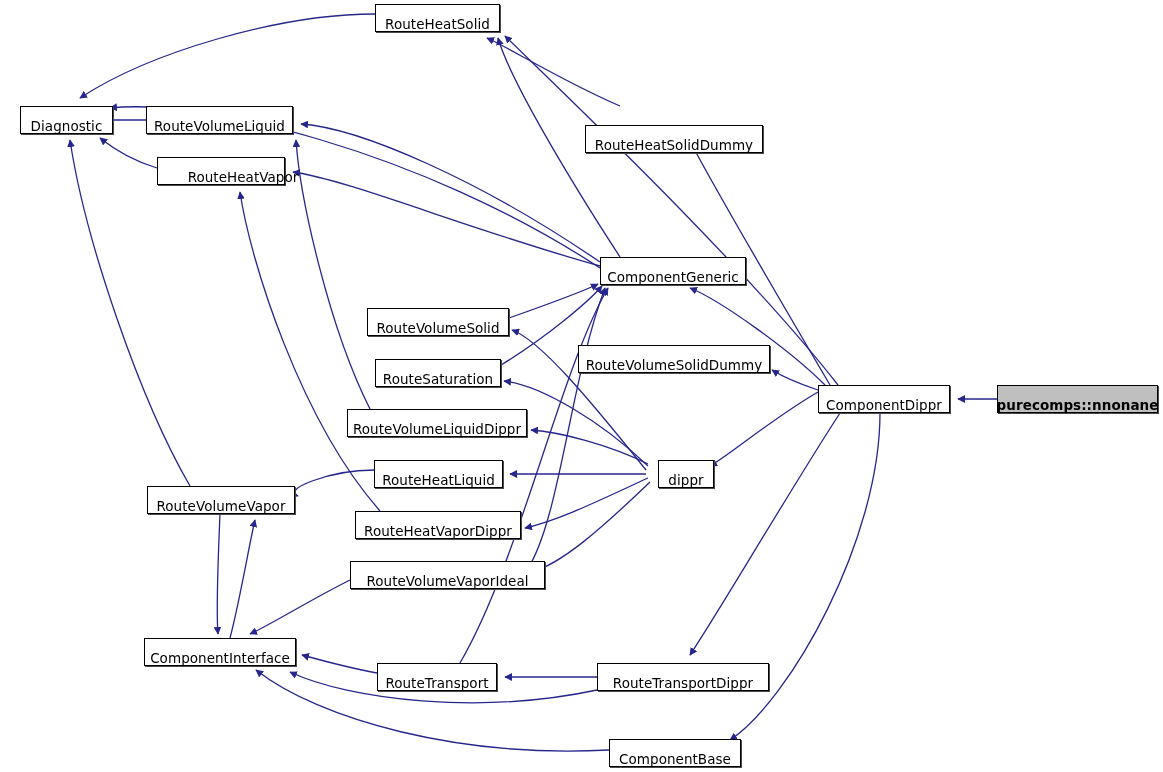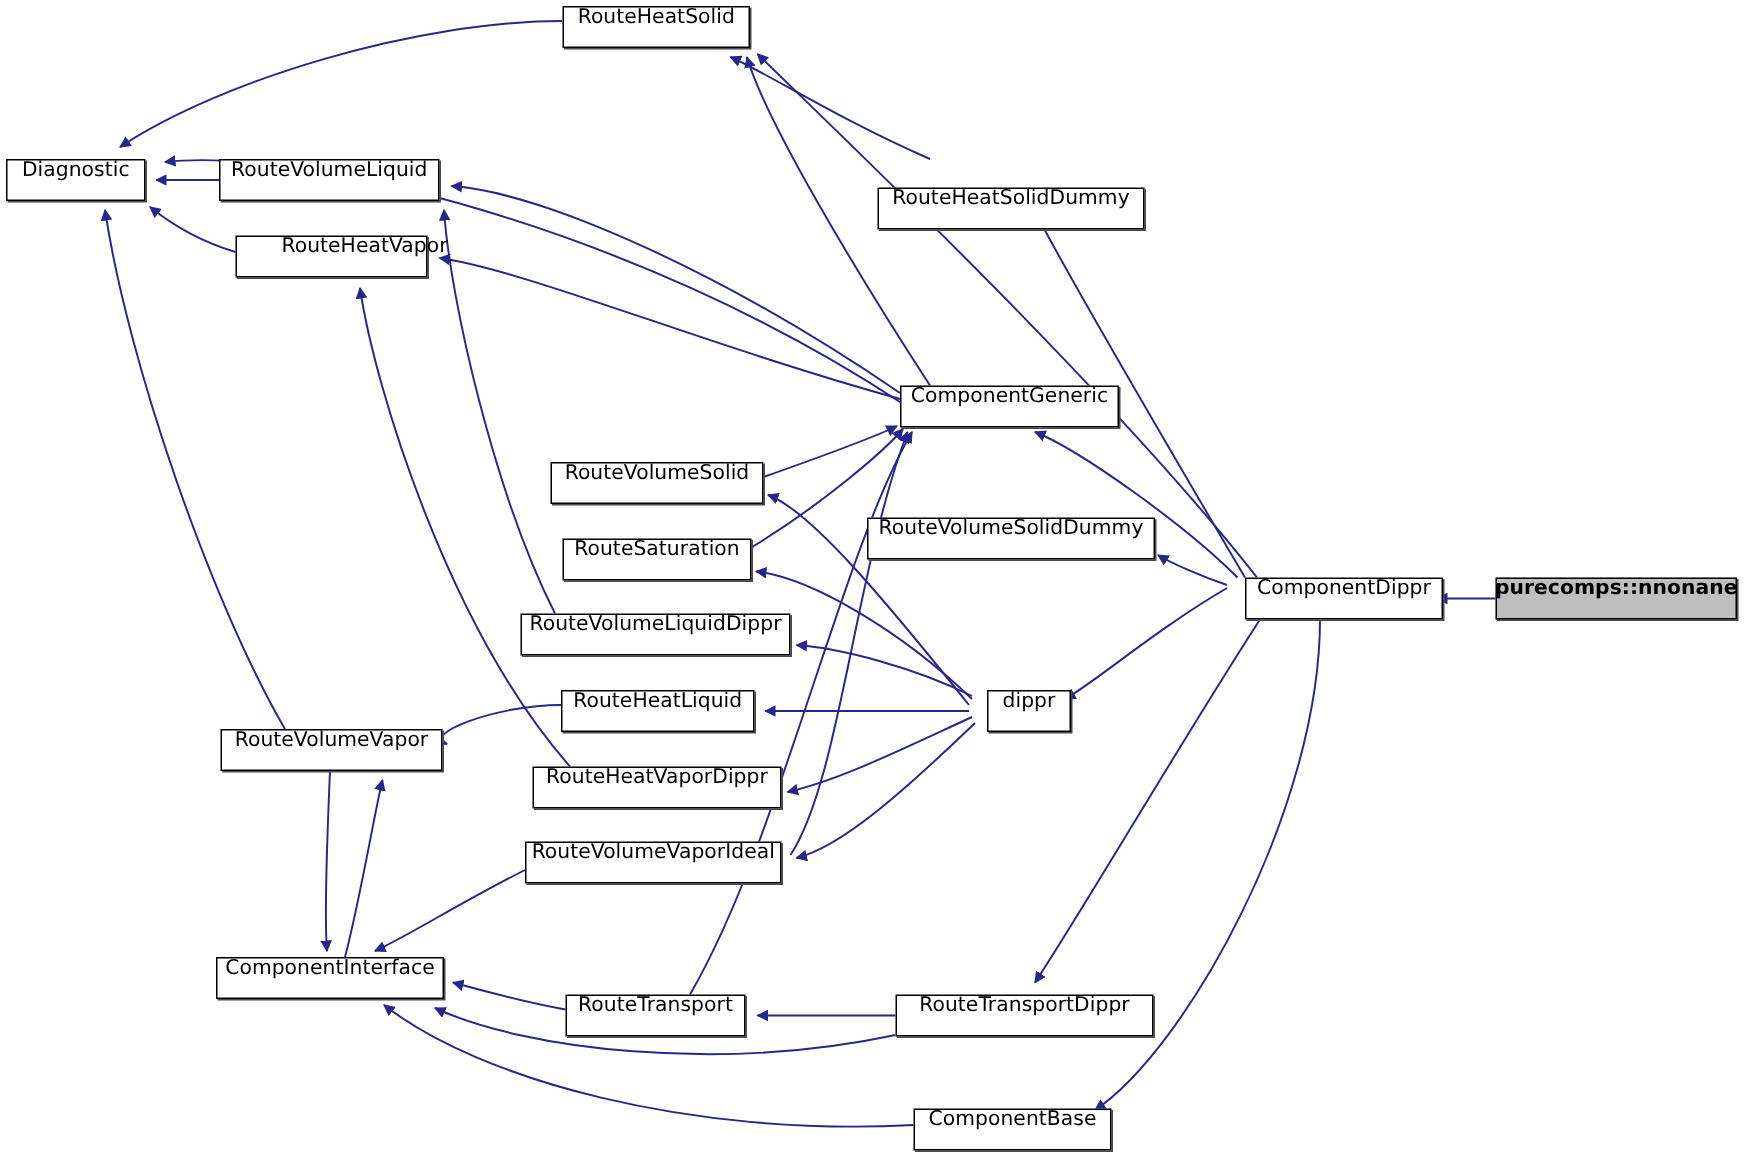--- a/index.html
+++ b/index.html
@@ -23,21 +23,21 @@
     height: 772px;
     pointer-events: none;
   }
   .node {
     position: absolute;
     box-sizing: border-box;
     border: 1px solid #000000;
     background: #ffffff;
     color: #000000;
     display: flex;
-    align-items: flex-start;
+    align-items: flex-end;
     justify-content: center;
     font-size: 13.5px;
     line-height: 1;
     white-space: nowrap;
     letter-spacing: 0.05px;
     box-shadow: 1px 1px 0 0 #4a4a4a;
   }
   .node.highlight {
     background: #bfbfbf;
     font-weight: bold;
@@ -91,21 +91,21 @@
       <path d="M 377,673 C 350,668 320,660 302,655" fill="none" stroke="#26268c" stroke-width="1.3" marker-end="url(#arrow)"></path>
       <path d="M 597,690 C 480,715 350,700 290,672" fill="none" stroke="#26268c" stroke-width="1.3" marker-end="url(#arrow)"></path>
       <path d="M 609,750 C 460,758 320,720 256,670" fill="none" stroke="#26268c" stroke-width="1.3" marker-end="url(#arrow)"></path>
       <path d="M 597,677 L 505,677" fill="none" stroke="#26268c" stroke-width="1.3" marker-end="url(#arrow)"></path>
       <path d="M 840,413 C 790,490 720,610 690,655" fill="none" stroke="#26268c" stroke-width="1.3" marker-end="url(#arrow)"></path>
       <path d="M 880,413 C 880,540 790,700 730,740" fill="none" stroke="#26268c" stroke-width="1.3" marker-end="url(#arrow)"></path>
     </svg>
 <div class="node" style="left: 375px; top: 4px; width: 125px; height: 28px;">
       <span class="node-label">RouteHeatSolid</span>
     </div>
-    <div class="node" style="left: 4px; top: 106px; width: 93px; height: 28px;">
+    <div class="node" style="left: 20px; top: 106px; width: 93px; height: 28px;">
       <span class="node-label">Diagnostic</span>
     </div>
     <div class="node" style="left: 146px; top: 106px; width: 147px; height: 28px;">
       <span class="node-label">RouteVolumeLiquid</span>
     </div>
     <div class="node" style="left: 585px; top: 106px; width: 178px; height: 28px; margin-top: 19px;">
       <span class="node-label">RouteHeatSolidDummy</span>
     </div>
     <div class="node" style="left: 157px; top: 157px; width: 128px; height: 28px; padding-left: 44px;">
       <span class="node-label">RouteHeatVapor</span>
@@ -115,42 +115,42 @@
     </div>
     <div class="node" style="left: 367px; top: 308px; width: 142px; height: 28px;">
       <span class="node-label">RouteVolumeSolid</span>
     </div>
     <div class="node" style="left: 578px; top: 345px; width: 192px; height: 28px;">
       <span class="node-label">RouteVolumeSolidDummy</span>
     </div>
     <div class="node" style="left: 375px; top: 359px; width: 126px; height: 28px;">
       <span class="node-label">RouteSaturation</span>
     </div>
-    <div class="node" style="left: 818px; top: 385px; width: 132px; height: 28px; margin-left: 12px;">
+    <div class="node" style="left: 818px; top: 385px; width: 132px; height: 28px;">
       <span class="node-label">ComponentDippr</span>
     </div>
     <div class="node highlight" style="left: 997px; top: 385px; width: 161px; height: 28px;">
       <span class="node-label">purecomps::nnonane</span>
     </div>
     <div class="node" style="left: 374px; top: 460px; width: 129px; height: 28px;">
       <span class="node-label">RouteHeatLiquid</span>
     </div>
     <div class="node" style="left: 347px; top: 409px; width: 180px; height: 28px;">
       <span class="node-label">RouteVolumeLiquidDippr</span>
     </div>
     <div class="node" style="left: 646px; top: 460px; width: 56px; height: 28px; margin-left: 12px;">
       <span class="node-label">dippr</span>
     </div>
     <div class="node" style="left: 147px; top: 486px; width: 148px; height: 28px;">
       <span class="node-label">RouteVolumeVapor</span>
     </div>
     <div class="node" style="left: 355px; top: 511px; width: 166px; height: 28px;">
       <span class="node-label">RouteHeatVaporDippr</span>
     </div>
-    <div class="node" style="left: 350px; top: 561px; width: 171px; height: 28px;">
+    <div class="node" style="left: 350px; top: 561px; width: 195px; height: 28px;">
       <span class="node-label">RouteVolumeVaporIdeal</span>
     </div>
     <div class="node" style="left: 144px; top: 638px; width: 152px; height: 28px;">
       <span class="node-label">ComponentInterface</span>
     </div>
     <div class="node" style="left: 377px; top: 663px; width: 120px; height: 28px;">
       <span class="node-label">RouteTransport</span>
     </div>
     <div class="node" style="left: 597px; top: 663px; width: 172px; height: 28px;">
       <span class="node-label">RouteTransportDippr</span>

